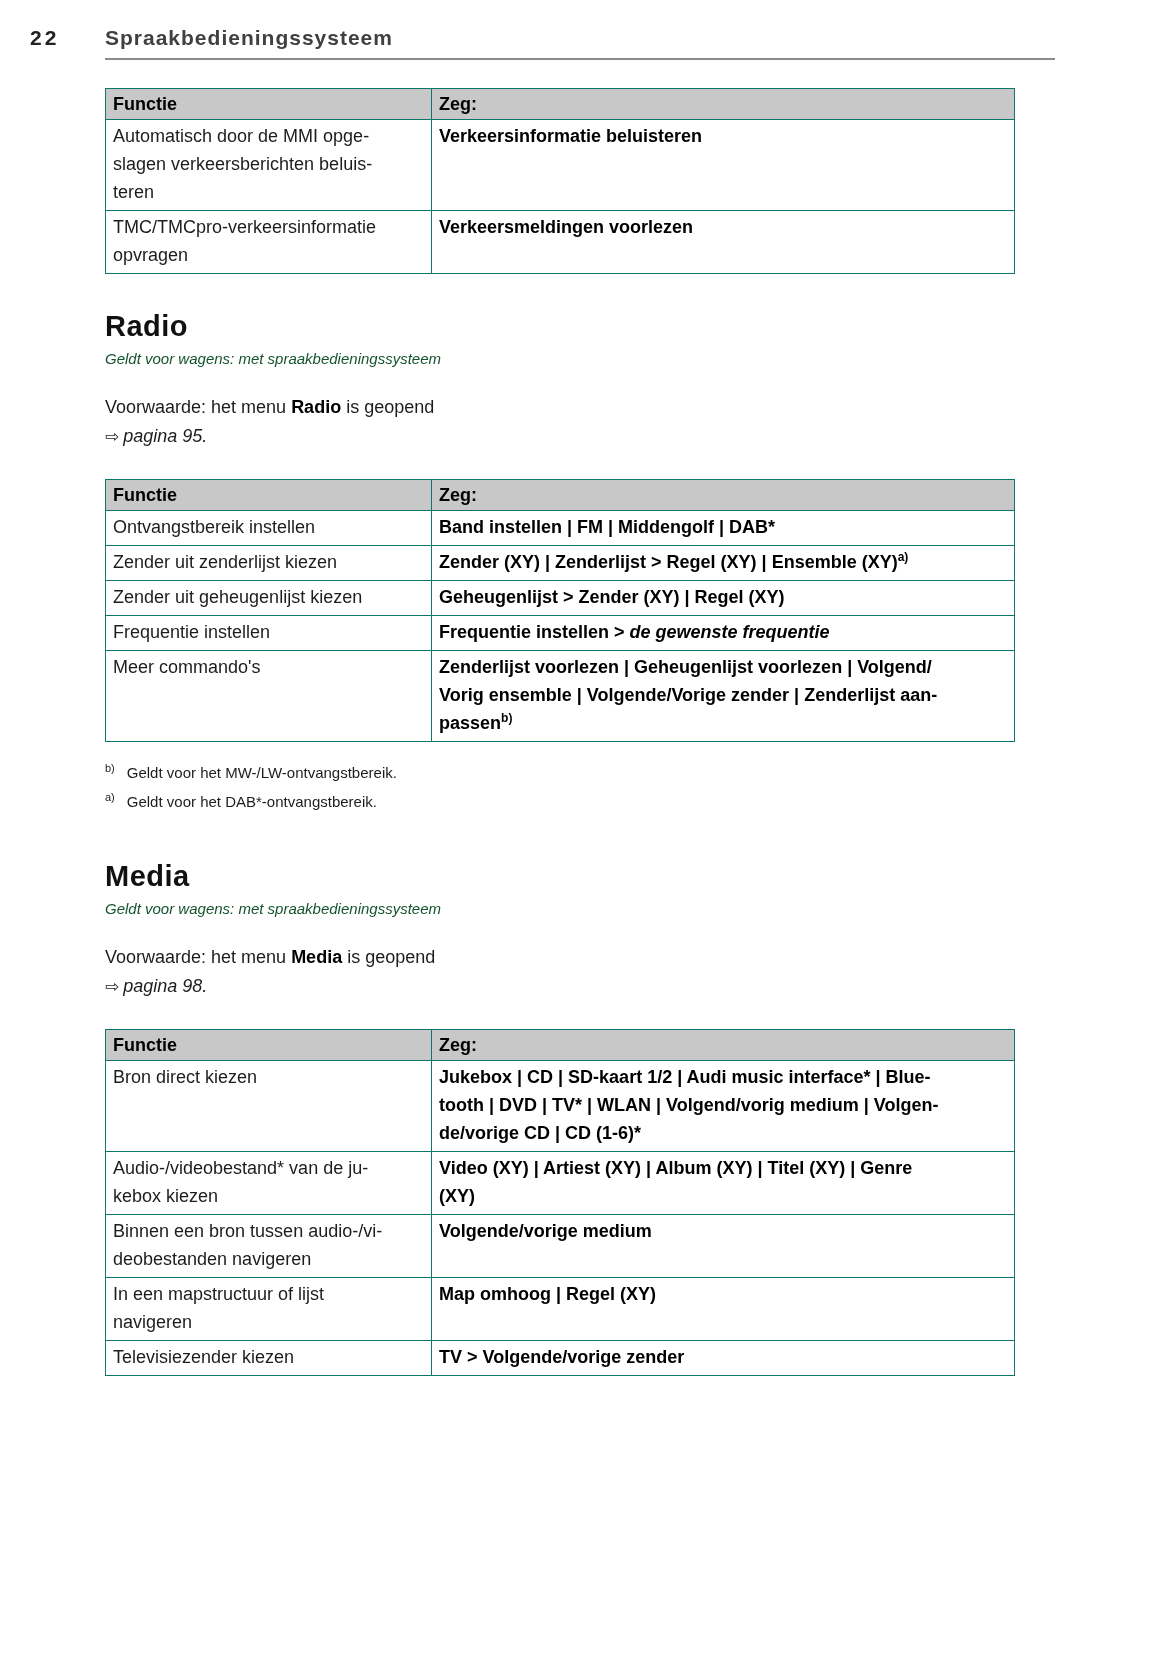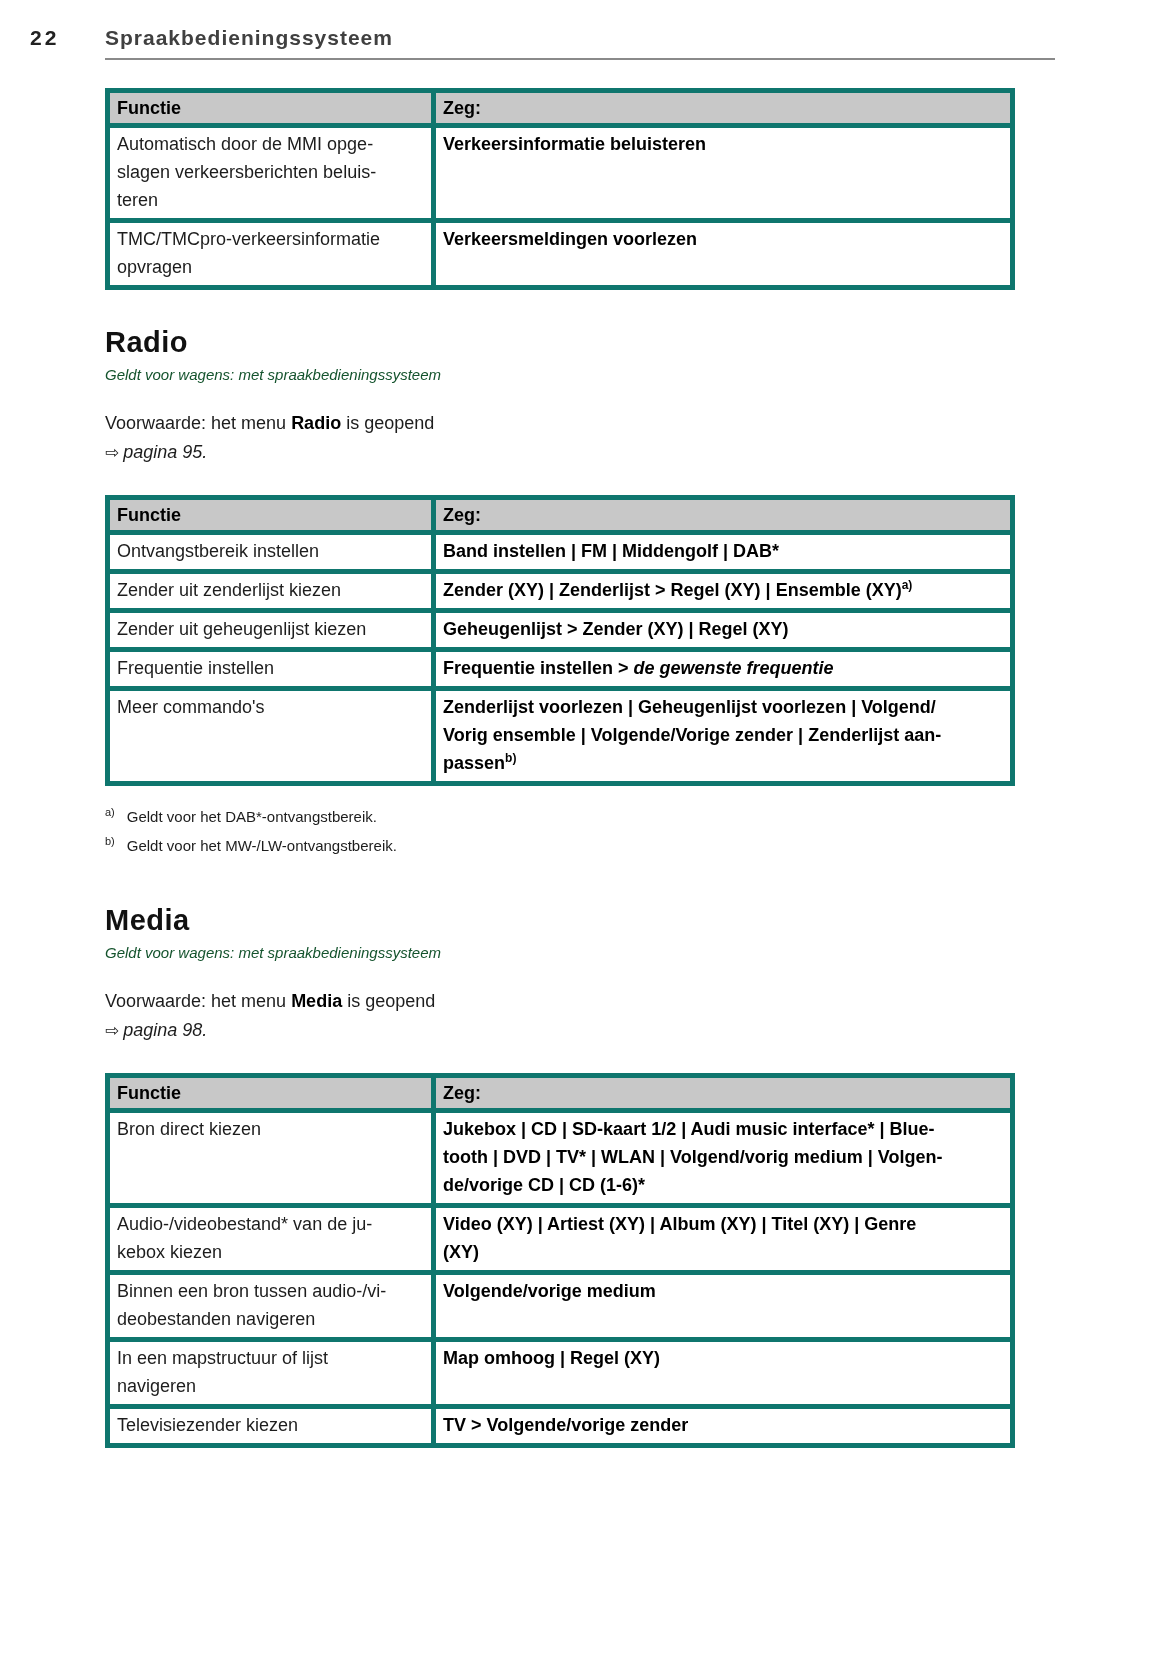--- a/index.html
+++ b/index.html
@@ -17,21 +17,21 @@
     position:absolute; left:30px; top:26px;
     font-weight:bold; font-size:21px; letter-spacing:3px; color:#222;
   }
   .content { margin-left:105px; width:910px; }
   .pagehead { padding-top:26px; }
   .htitle { font-weight:bold; font-size:21px; letter-spacing:1px; color:#404040; }
   .header-rule { width:950px; border-top:2px solid #8a8a8a; margin-top:8px; }
 
   table.cmd { border-collapse:collapse; width:910px; table-layout:fixed; margin-top:28px; }
   table.cmd th, table.cmd td {
-    border:5px solid #0f766e;
+    border:1px solid #0f766e;
     vertical-align:top; text-align:left;
   }
   table.cmd th {
     background:#c8c8c8;
     font-size:18px; line-height:24px;
     padding:3px 6px 3px 7px;
     font-weight:bold; color:#000;
   }
   table.cmd th.c-func { width:326px; }
   table.cmd td {
@@ -128,24 +128,24 @@
             <td class="c-func"><span>Meer commando's</span></td>
             <td class="c-zeg"><span class="b">Zenderlijst voorlezen | Geheugenlijst voorlezen | Volgend/
 Vorig ensemble | Volgende/Vorige zender | Zenderlijst aan-
 passen</span><sup class="b">b)</sup></td>
           </tr>
         </tbody>
       </table>
 
     <div class="footnotes">
       <div class="footnote">
-        <sup class="fn-marker">a)</sup><span class="fn-text">Geldt voor het DAB*-ontvangstbereik.</span>
+        <sup class="fn-marker">b)</sup><span class="fn-text">Geldt voor het MW-/LW-ontvangstbereik.</span>
       </div>
       <div class="footnote">
-        <sup class="fn-marker">b)</sup><span class="fn-text">Geldt voor het MW-/LW-ontvangstbereik.</span>
+        <sup class="fn-marker">a)</sup><span class="fn-text">Geldt voor het DAB*-ontvangstbereik.</span>
       </div>
     </div>
 
     <h2 class="media-heading">Media</h2>
     <p class="applies">Geldt voor wagens: met spraakbedieningssysteem</p>
     <p class="condition"><span>Voorwaarde: het menu </span><span class="b">Media</span><span> is geopend</span></p>
     <p class="pageref">
       <span class="arrow">⇨</span><span class="refit">pagina 98.</span>
     </p>
     <table class="cmd">

